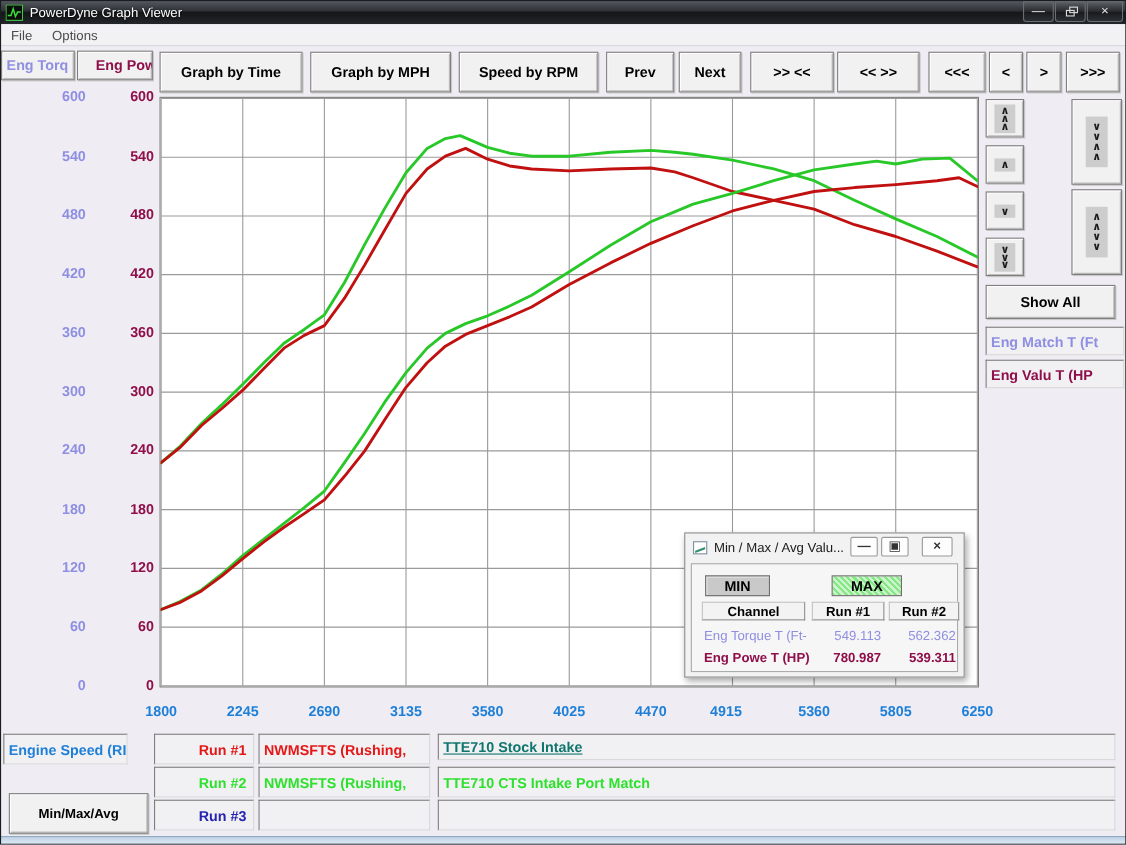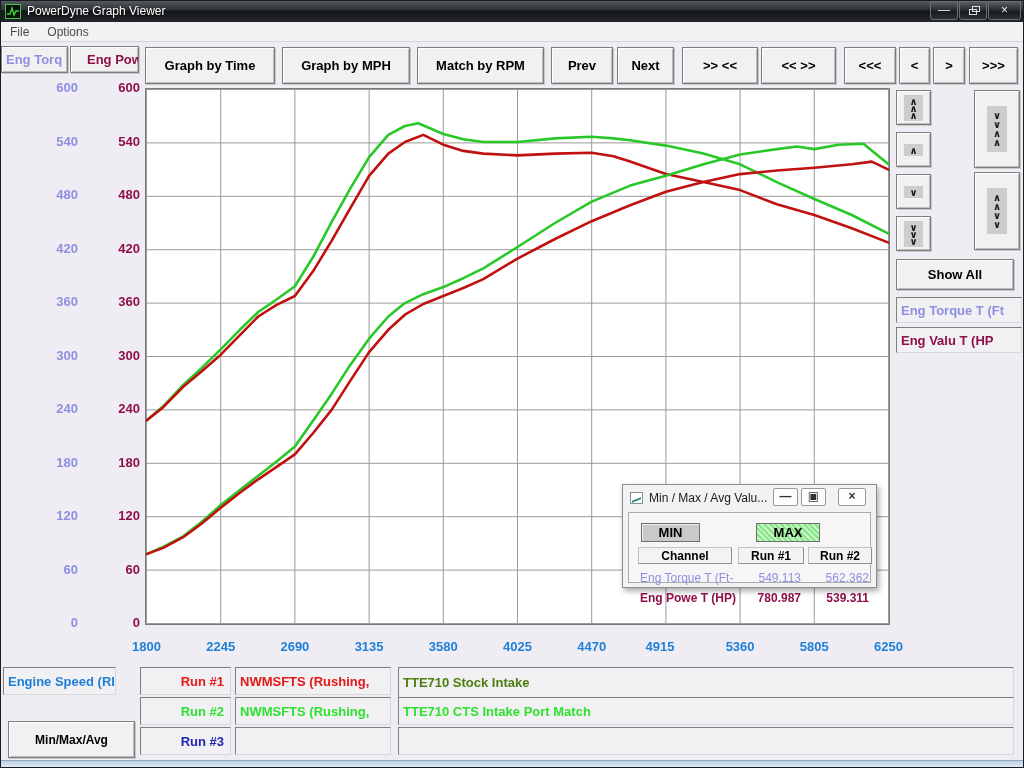--- a/index.html
+++ b/index.html
@@ -48,21 +48,21 @@
   
   .plot { position:absolute; left:145px; top:88px; width:745px; height:537px; background:#ffffff;
     border:1px solid #7a7a7a; }
 
   
   .chev { white-space:pre-line; font-family:"DejaVu Sans",sans-serif; font-size:10px; line-height:7px;
     font-weight:bold; color:#1a1a1a; background:#cdcdcd; padding:3px 5px 2px 5px; text-align:center; }
   .chev.tall { line-height:9px; padding:5px 6px; }
 
   
-  .mmwin { position:absolute; left:622px; top:484px; width:255px; height:104px; background:#f2f2f2;
+  .mmwin { position:absolute; left:622px; top:484px; width:255px; height:132px; background:#f2f2f2;
     border:1px solid #8d8d8d; box-shadow:2px 3px 6px rgba(0,0,0,0.35); z-index:20; }
   .mmtitle { position:absolute; left:0; top:0; right:0; height:26px; display:flex; align-items:center; padding-left:7px; }
   .mmtitle-text { font-size:12px; color:#1a1a1a; margin-left:6px; }
   .mmbtn { position:absolute; top:3px; width:25px; height:18px; background:#fdfdfd; border:1px solid #9a9a9a;
     border-radius:2px; font-size:12px; font-weight:bold; color:#333; text-align:center; line-height:15px; }
   .mm-inner { position:absolute; left:5px; top:27px; right:5px; bottom:4px; border:1px solid #ababab; background:#f6f6f6; }
   .mm-minbtn { position:absolute; left:18px; top:38px; width:59px; height:19px; background:#c9c9c9;
     border:1px solid #6f6f6f; box-shadow:inset 1px 1px 0 #efefef; font-size:13px; font-weight:bold;
     display:flex; align-items:center; justify-content:center;text-align:center; }
   .mm-maxbtn { position:absolute; left:133px; top:38px; width:64px; height:19px;
@@ -102,21 +102,21 @@
 <div class="menubar">
   <span class="menu-item">File</span>
   <span class="menu-item">Options</span>
 </div>
 
 <div class="btn chan-torq" style="color: rgb(143, 143, 226);">Eng Torq</div>
 <div class="btn chan-pow" style="color: rgb(143, 15, 74);">Eng Powe</div>
 
 <div class="btn" style="left:145px;top:47px;width:130px;height:37px">Graph by Time</div>
 <div class="btn" style="left:282px;top:47px;width:128px;height:37px">Graph by MPH</div>
-<div class="btn" style="left:417px;top:47px;width:127px;height:37px">Match by RPM</div>
+<div class="btn" style="left:417px;top:47px;width:127px;height:37px">Speed by RPM</div>
 <div class="btn" style="left:551px;top:47px;width:62px;height:37px">Prev</div>
 <div class="btn" style="left:617px;top:47px;width:57px;height:37px">Next</div>
 <div class="btn" style="left:682px;top:47px;width:76px;height:37px">&gt;&gt; &lt;&lt;</div>
 <div class="btn" style="left:761px;top:47px;width:75px;height:37px">&lt;&lt; &gt;&gt;</div>
 <div class="btn" style="left:844px;top:47px;width:52px;height:37px">&lt;&lt;&lt;</div>
 <div class="btn" style="left:899px;top:47px;width:31px;height:37px">&lt;</div>
 <div class="btn" style="left:933px;top:47px;width:32px;height:37px">&gt;</div>
 <div class="btn" style="left:969px;top:47px;width:49px;height:37px">&gt;&gt;&gt;</div>
 
 <div class="plot">
@@ -210,21 +210,21 @@
   </div>
 <div class="btn" style="left:974px;top:172px;width:46px;height:78px">
   <span class="chev tall">∧
 ∧
 ∨
 ∨</span>
   </div>
 
 <div class="btn" style="left:896px;top:259px;width:118px;height:31px">Show All</div>
 
-<div class="sunken" style="left: 896px; top: 297px; width: 126px; height: 26px; color: rgb(143, 143, 226);">Eng Torque T (Ft</div>
+<div class="sunken" style="left: 896px; top: 297px; width: 126px; height: 26px; color: rgb(143, 143, 226);">Eng Match T (Ft</div>
 <div class="sunken" style="left: 896px; top: 327px; width: 126px; height: 26px; color: rgb(143, 15, 74);">Eng Valu T (HP</div>
 
 <div class="mmwin">
   <div class="mmtitle">
     <span class="mini-icon">
         <i></i>
       </span>
     <span class="mmtitle-text">Min / Max / Avg Valu...</span>
   </div>
   <div class="mmbtn" style="right:78px">—</div>
@@ -251,20 +251,20 @@
 <div class="sunken" style="left: 3px; top: 667px; width: 113px; height: 28px; color: rgb(30, 127, 216);">Engine Speed (RI</div>
 
 <div class="sunken runlabel" style="left: 140px; top: 667px; width: 91px; height: 28px; color: rgb(229, 23, 23);">Run #1</div>
 <div class="sunken runlabel" style="left: 140px; top: 697px; width: 91px; height: 28px; color: rgb(46, 225, 46);">Run #2</div>
 <div class="sunken runlabel" style="left: 140px; top: 727px; width: 91px; height: 28px; color: rgb(36, 36, 178);">Run #3</div>
 
 <div class="sunken" style="left: 235px; top: 667px; width: 156px; height: 28px; color: rgb(229, 23, 23);">NWMSFTS (Rushing,</div>
 <div class="sunken" style="left: 235px; top: 697px; width: 156px; height: 28px; color: rgb(46, 225, 46);">NWMSFTS (Rushing,</div>
 <div class="sunken" style="left: 235px; top: 727px; width: 156px; height: 28px; color: rgb(36, 36, 178);"></div>
 
-<div class="sunken" style="left: 398px; top: 667px; width: 616px; height: 31px; color: #4d7c0f;">TTE710 Stock Intake</div>
+<div class="sunken" style="left: 398px; top: 667px; width: 616px; height: 24px; color: #0f766e; text-decoration: underline;">TTE710 Stock Intake</div>
 <div class="sunken" style="left: 398px; top: 697px; width: 616px; height: 28px; color: rgb(46, 225, 46);">TTE710 CTS Intake Port Match</div>
 <div class="sunken" style="left: 398px; top: 727px; width: 616px; height: 28px; color: rgb(36, 36, 178);"></div>
 
 <div class="btn" style="left:8px;top:721px;width:127px;height:37px;font-size:12px">Min/Max/Avg</div>
 
 <div class="bottom-strip"></div>
 <div class="frame"></div>
 
 </body></html>

